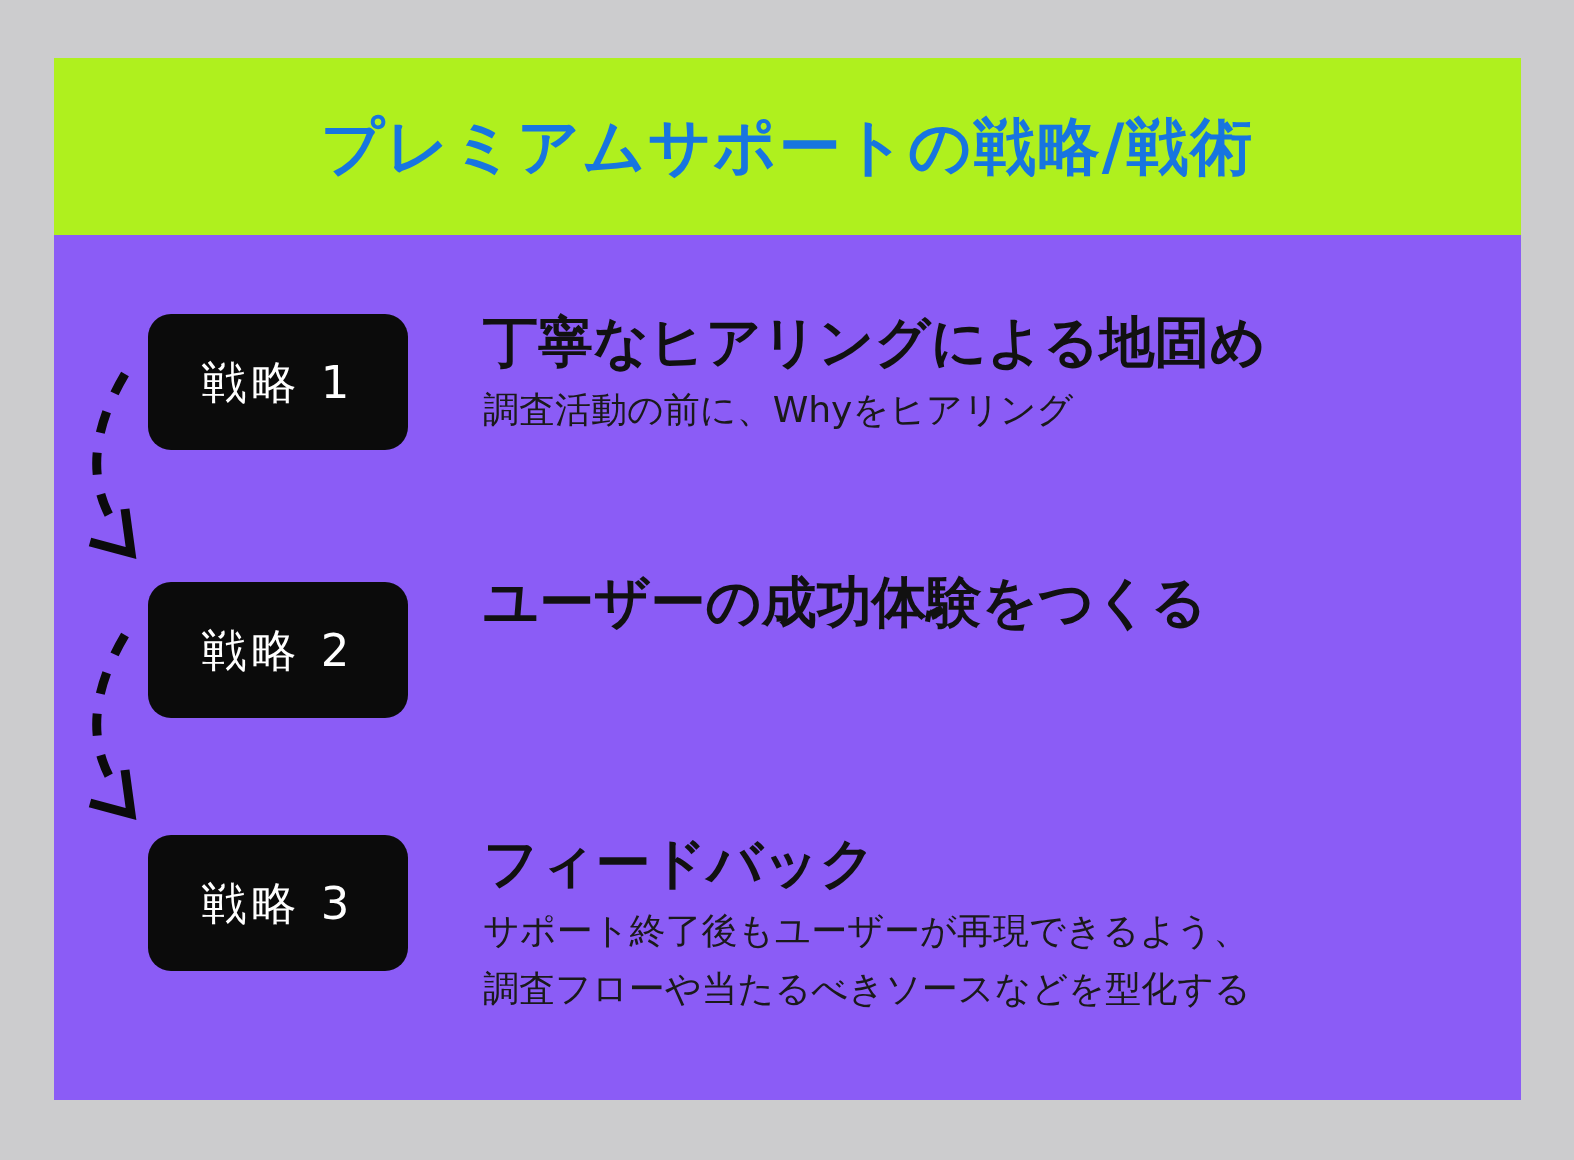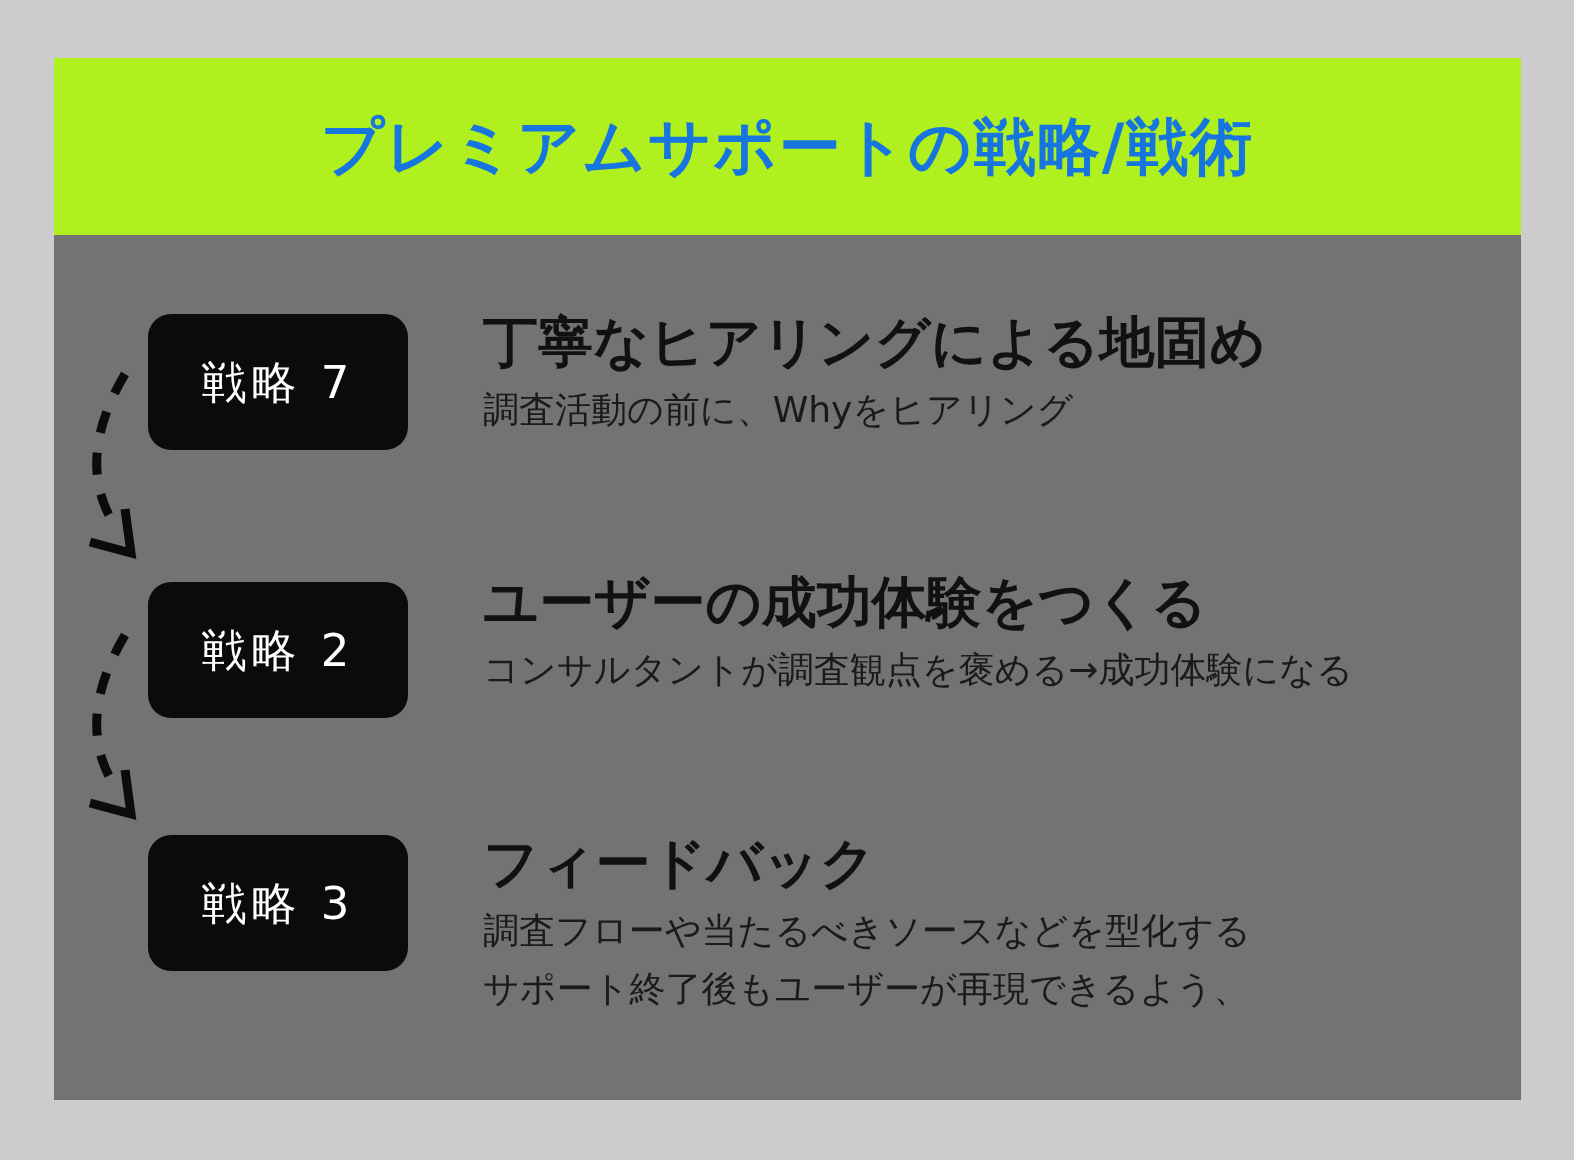--- a/index.html
+++ b/index.html
@@ -14,21 +14,21 @@
     font-family: "Liberation Sans", "DejaVu Sans", sans-serif;
     overflow: hidden;
   }
 
   .slide {
     position: absolute;
     left: 54px;
     top: 58px;
     width: 1467px;
     height: 1042px;
-    background: #737373;
+    background: #8b5cf6;
   }
 
   .slide-header {
     position: absolute;
     left: 0;
     top: 0;
     width: 1467px;
     height: 177px;
     background: #aff01e;
     display: flex;
@@ -145,43 +145,42 @@
       </g>
 
       <g>
         <path d="M 71 400 C 36 459, 34 511, 62 553" fill="none" stroke="#0b0b0b" stroke-width="9" stroke-linecap="butt" stroke-dasharray="22 20"></path>
         <path d="M 36 568 L 77 579 L 71 535" fill="none" stroke="#0b0b0b" stroke-width="9" stroke-linecap="butt" stroke-linejoin="miter"></path>
       </g>
     </svg>
 
     <div class="row row-1">
       <div class="badge">
-        <span class="badge-label">戦略 7</span>
+        <span class="badge-label">戦略 1</span>
       </div>
       <div class="content">
         <p class="content-heading">丁寧なヒアリングによる地固め</p>
         <p class="content-line">調査活動の前に、Whyをヒアリング</p>
       </div>
     </div>
 
     <div class="row row-2">
       <div class="badge">
         <span class="badge-label">戦略 2</span>
       </div>
       <div class="content">
         <p class="content-heading">ユーザーの成功体験をつくる</p>
-        <p class="content-line">コンサルタントが調査観点を褒める→成功体験になる</p>
       </div>
     </div>
 
     <div class="row row-3">
       <div class="badge">
         <span class="badge-label">戦略 3</span>
       </div>
       <div class="content">
         <p class="content-heading">フィードバック</p>
+        <p class="content-line">サポート終了後もユーザーが再現できるよう、</p>
         <p class="content-line">調査フローや当たるべきソースなどを型化する</p>
-        <p class="content-line">サポート終了後もユーザーが再現できるよう、</p>
       </div>
     </div>
 
   </div>
 </div>
 
 </body></html>

